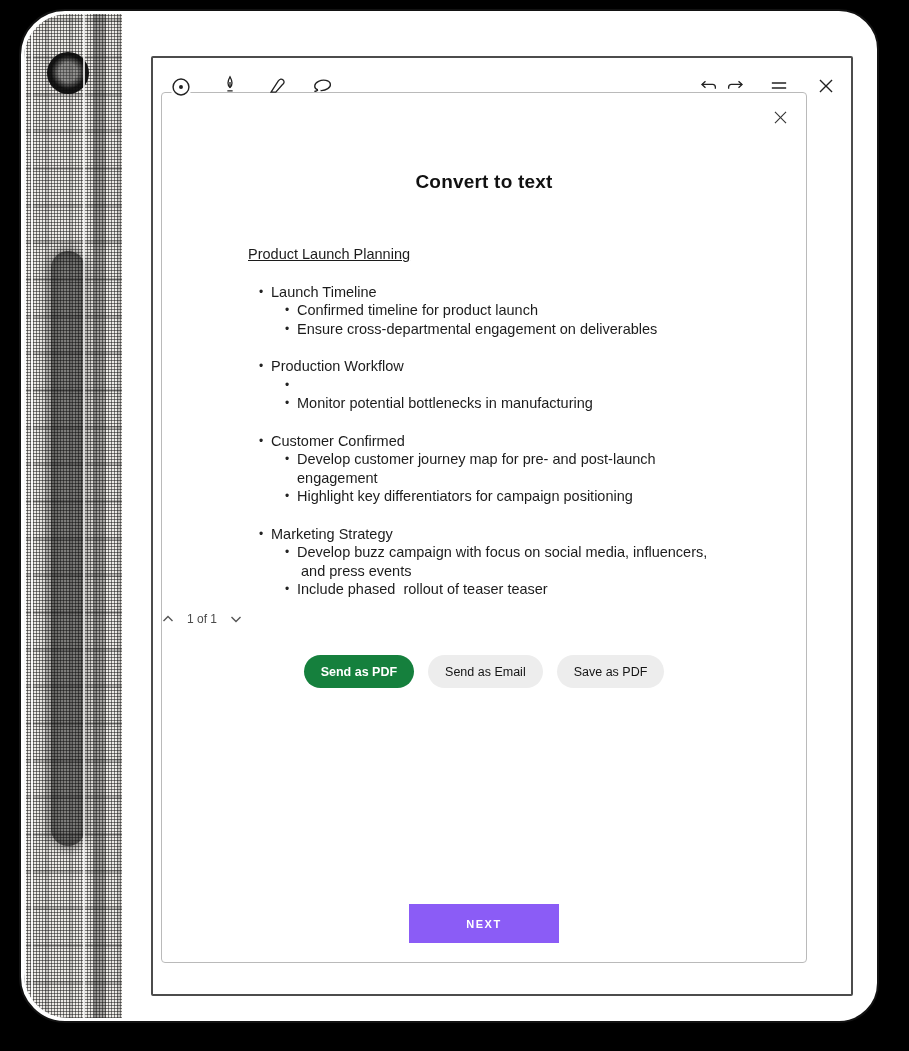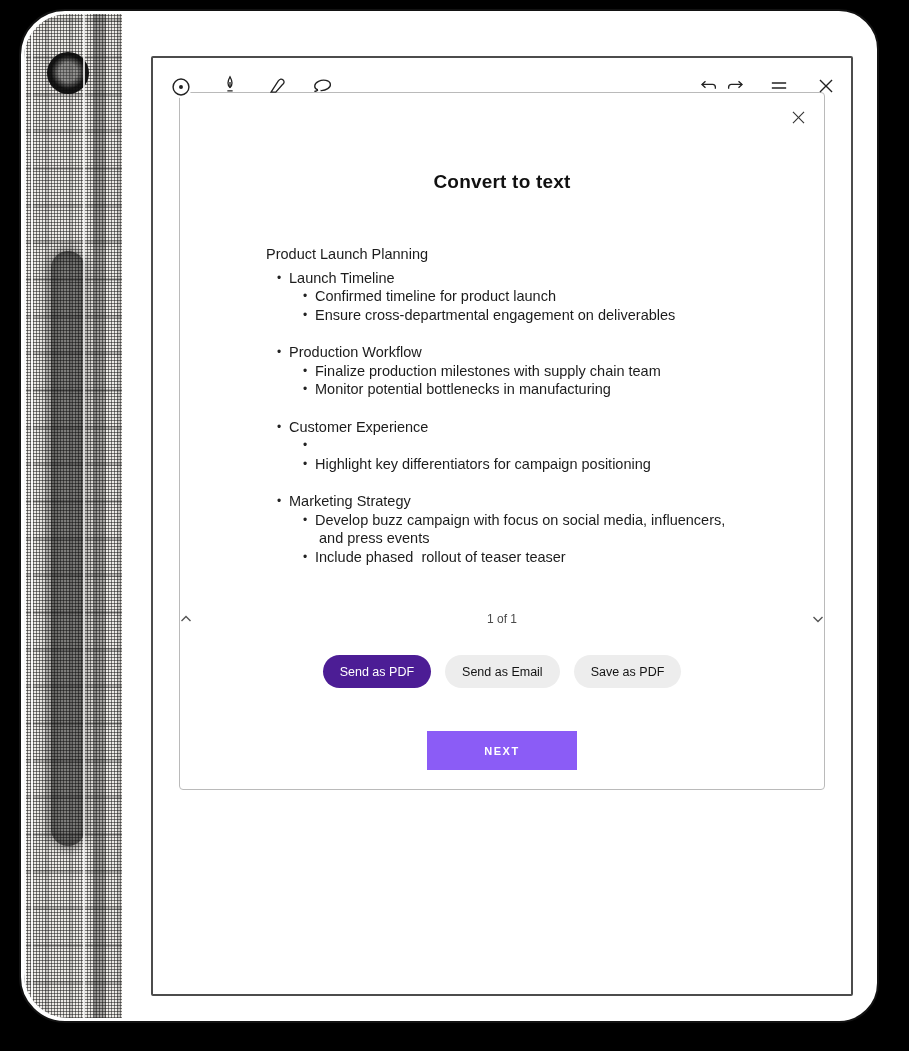--- a/index.html
+++ b/index.html
@@ -64,66 +64,66 @@
   .tb-icon {
     position:absolute; width:22px; height:22px; z-index:3;
     transform:translate(-50%,-50%);
     display:flex; align-items:center; justify-content:center;
   }
   .tb-icon svg { width:100%; height:100%; }
   .tb-icon.knob-bg { background:#fff; border-radius:50%; }
 
   
   .modal {
-    position:absolute; left:26px; top:34px; width:646px; height:698px;
+    position:absolute; left:8px; top:34px; width:646px; height:871px;
     background:#fff; border:1px solid #bababa; border-radius:4px;
     z-index:2;
   }
   .modal-close {
     position:absolute; top:14px; right:16px; width:20px; height:20px;
     display:flex; align-items:center; justify-content:center; cursor:pointer;
   }
   .modal-title {
     position:absolute; top:78px; left:0; width:100%;
     text-align:center;
     font-size:19px; font-weight:700; letter-spacing:.2px; color:#111;
   }
 
   
   .doc {
     position:absolute; left:86px; top:152px; width:500px;
     font-size:14.5px; line-height:18.5px; color:#1c1c1c;
   }
-  .doc-heading { margin:0 0 5px 0; }
+  .doc-heading { margin:0 0 19px 0;text-decoration:underline; }
   .group { margin:0 0 19px 0; }
   .li { display:flex; }
   .li .bullet { flex:none; width:12px; text-align:left; font-size:12px; color:#222; }
   .li.l1 { margin-left:11px; }
   .li.l2 { margin-left:37px; }
   .itxt, .ltxt { white-space:pre-wrap; }
 
   
   .pagination {
     position:absolute; top:519px; left:0; width:100%;
-    display:flex; align-items:center; justify-content:space-between; gap:13px;
+    display:flex; align-items:center; justify-content:flex-start; gap:13px;
     color:#4a4a4a; font-size:12px;
   }
   .chev { width:12px; height:8px; display:flex; align-items:center; cursor:pointer; }
 
   
   .actions {
     position:absolute; top:562px; left:0; width:100%;
     display:flex; justify-content:center; gap:14px;
   }
   .pill {
     height:33px; border-radius:17px; border:none;
     padding:0 17px; font-size:12.5px; font-family:inherit;
     display:flex; align-items:center; cursor:pointer;
   }
-  .pill.primary   { background:#4c1d95; color:#fff; }
+  .pill.primary   { background:#15803d; color:#fff;font-weight:bold; }
   .pill.secondary { background:#ededed; color:#141414;text-align:center; }
 
   
   .next-btn {
     position:absolute; bottom:19px; left:50%; transform:translateX(-50%);
     width:150px; height:39px; background:#8b5cf6; color:#fff; border:none;
     font-family:inherit; font-size:11px; font-weight:700; letter-spacing:1.6px;
     cursor:pointer;
   }
 </style>
@@ -218,35 +218,36 @@
             </div>
         </div>
 
         <div class="group">
           <div class="li l1">
               <span class="bullet">•</span>
               <span class="ltxt">Production Workflow</span>
             </div>
           <div class="li l2">
               <span class="bullet">•</span>
-              <span class="itxt">Finalize production milestones with supply chain team</span>
             </div>
           <div class="li l2">
               <span class="bullet">•</span>
               <span class="itxt">Monitor potential bottlenecks in manufacturing</span>
             </div>
         </div>
 
         <div class="group">
           <div class="li l1">
               <span class="bullet">•</span>
-              <span class="ltxt">Customer Experience</span>
-            </div>
-          <div class="li l2">
-              <span class="bullet">•</span>
+              <span class="ltxt">Customer Confirmed</span>
+            </div>
+          <div class="li l2">
+              <span class="bullet">•</span>
+              <span class="itxt">Develop customer journey map for pre- and post-launch
+engagement</span>
             </div>
           <div class="li l2">
               <span class="bullet">•</span>
               <span class="itxt">Highlight key differentiators for campaign positioning</span>
             </div>
         </div>
 
         <div class="group">
           <div class="li l1">
               <span class="bullet">•</span>

